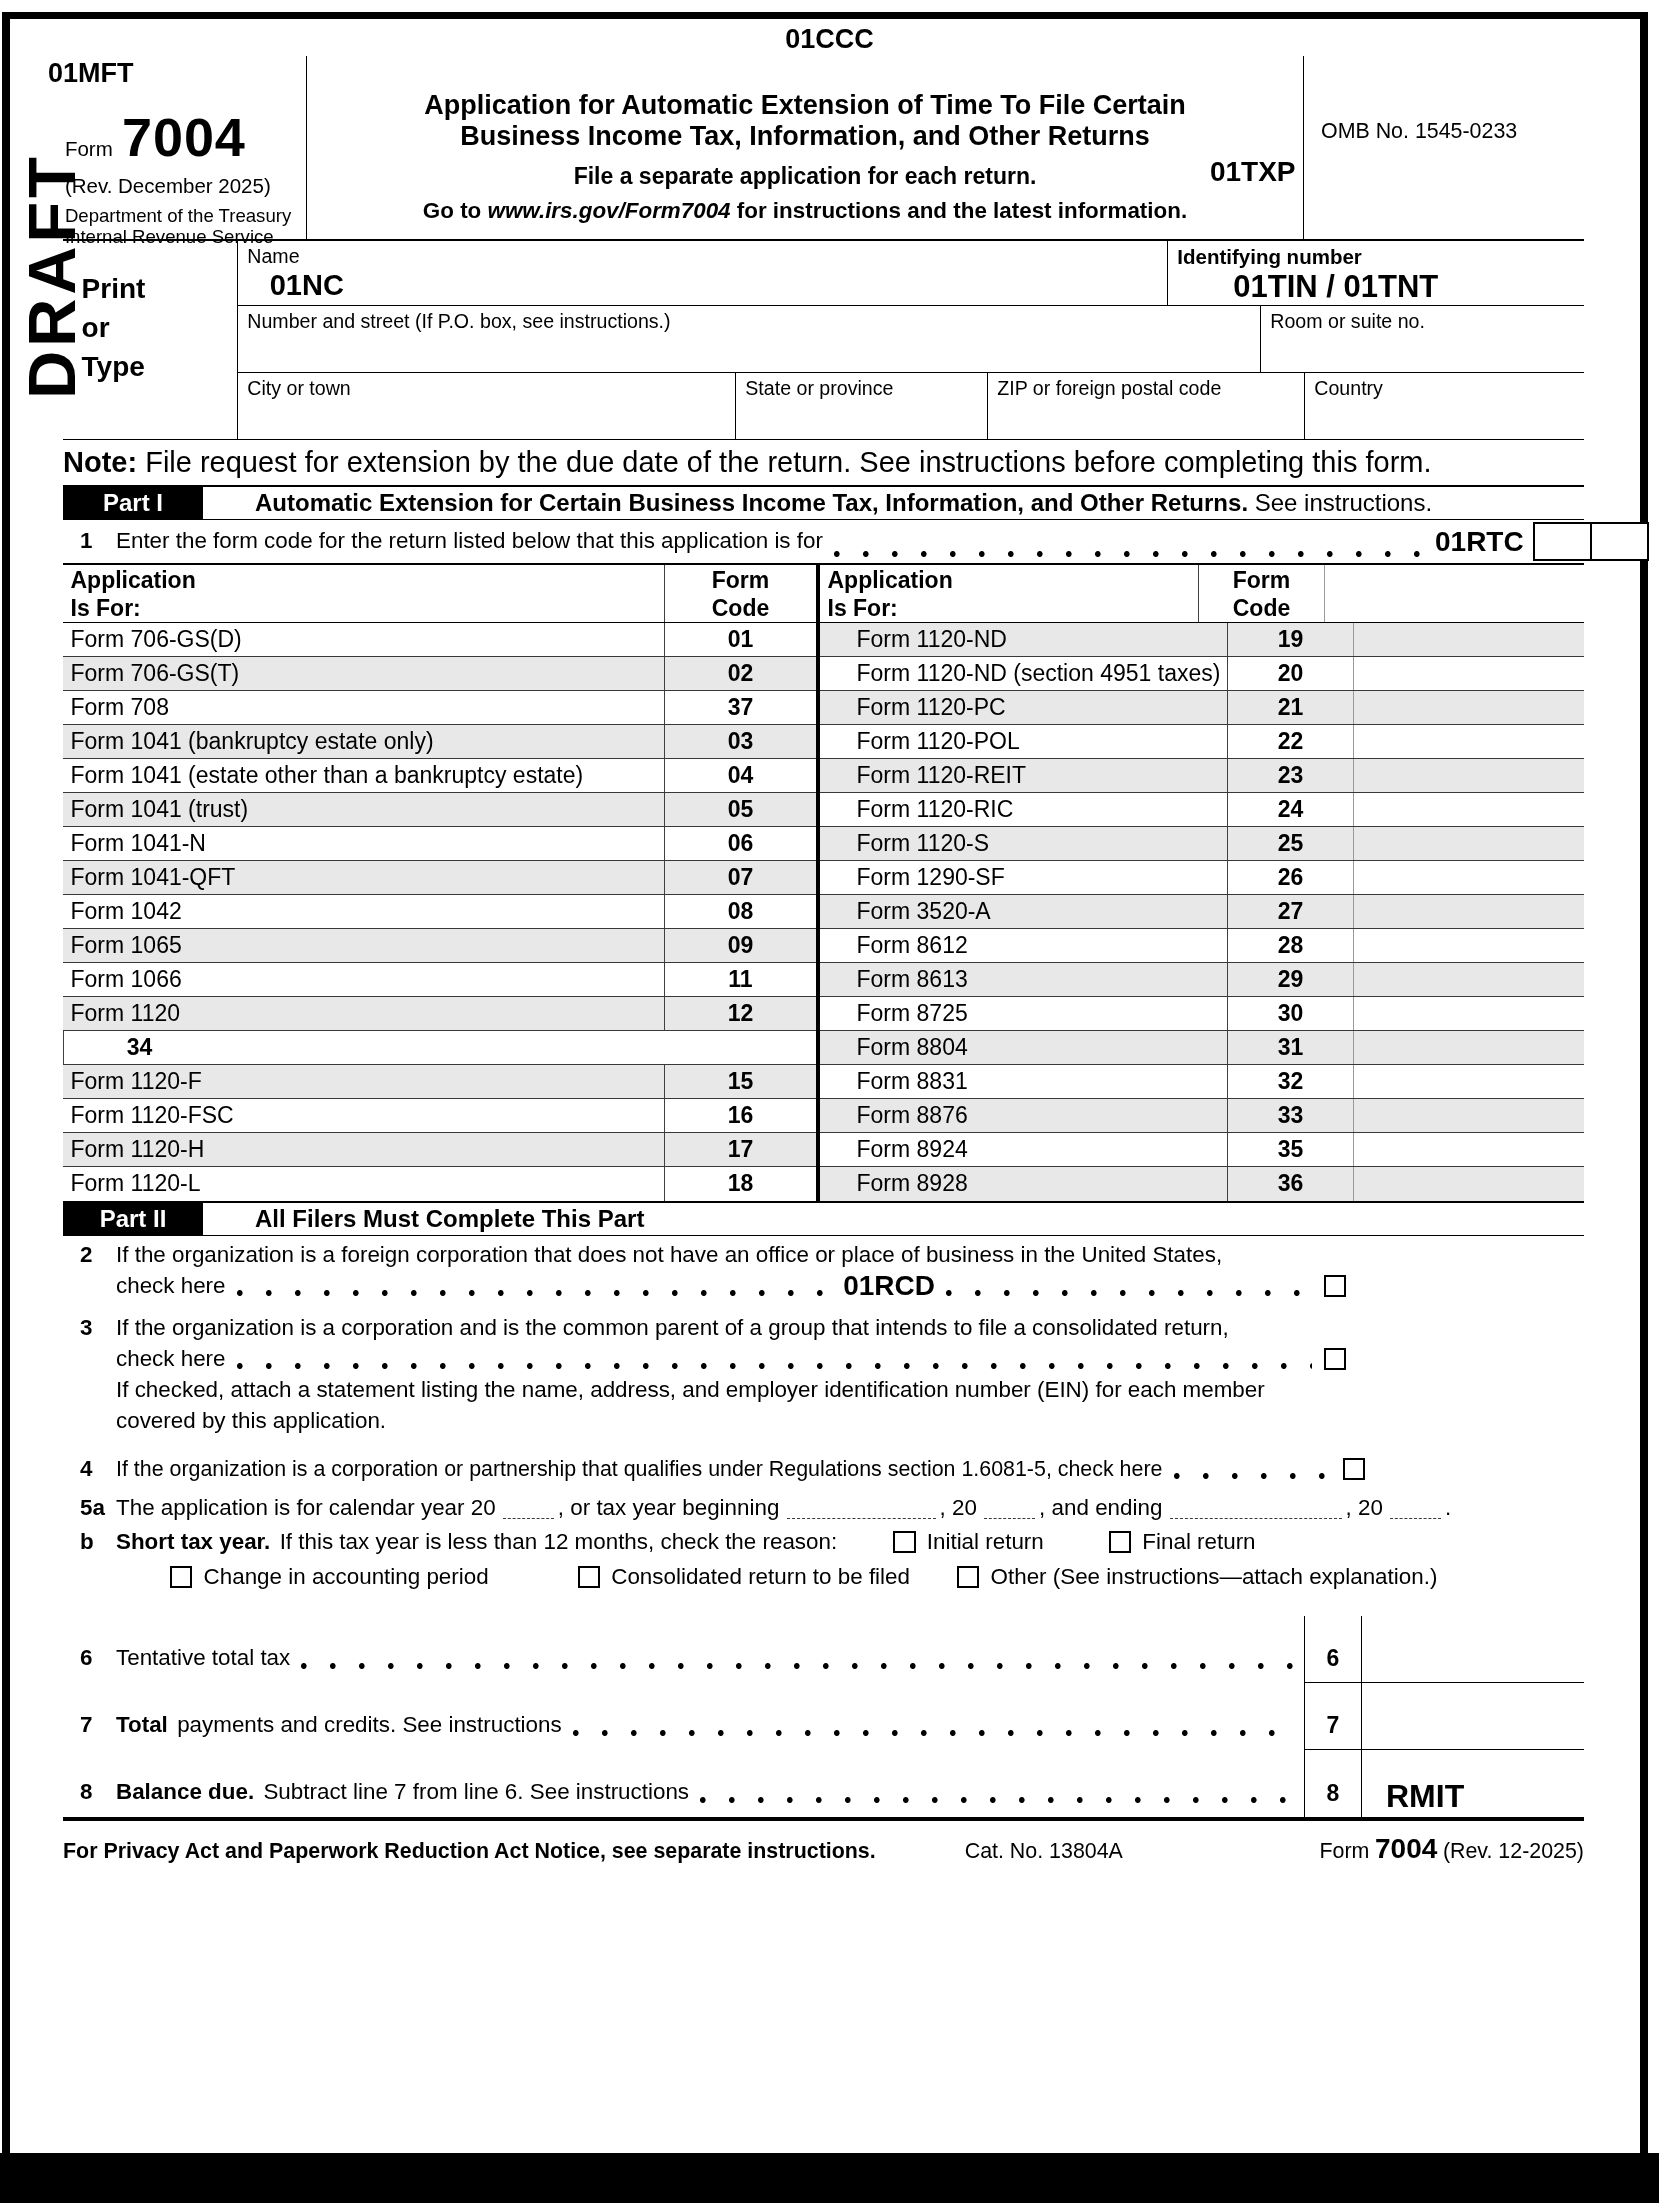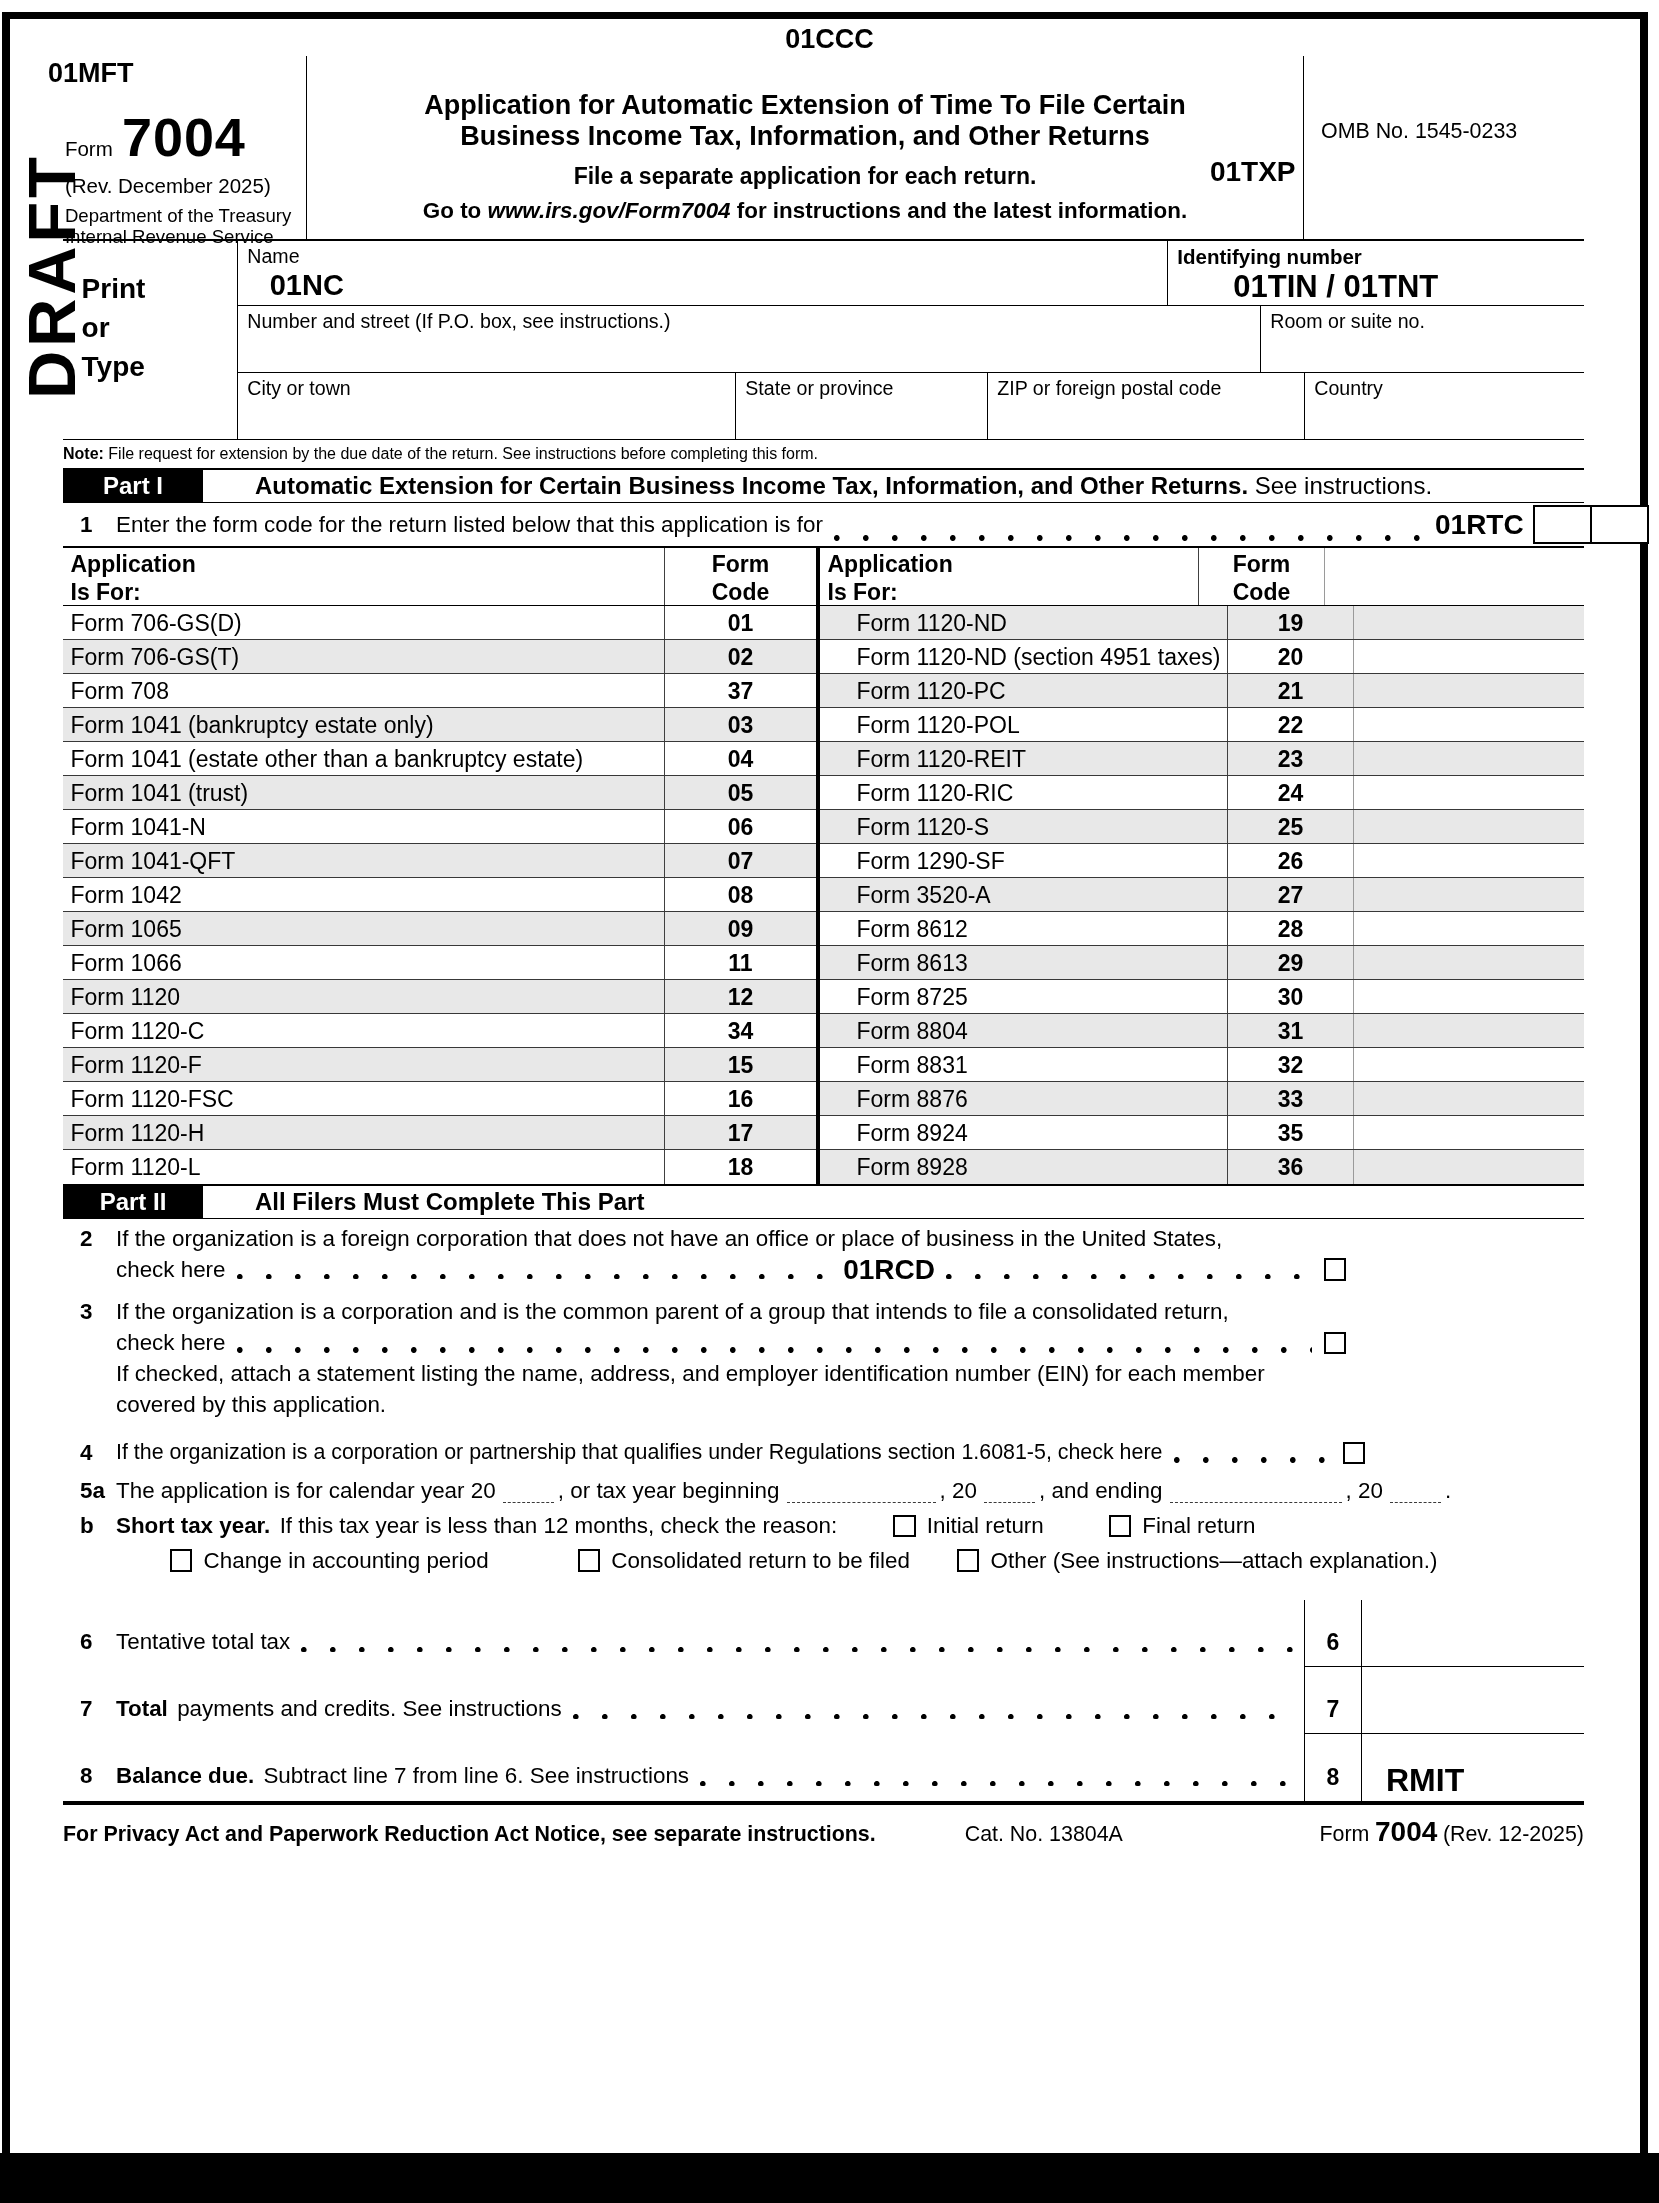--- a/index.html
+++ b/index.html
@@ -45,21 +45,21 @@
   .idcell{width:417px;border-left:1.9px solid #000;}
   .nameval{font-size:29px;font-weight:bold;margin:2.8px 0 0 22.4px;line-height:1;}
   .idval{font-size:31px;font-weight:bold;margin:1.9px 0 0 56px;line-height:1;}
   .streetcell{flex:1;}
   .roomcell{width:324px;border-left:1.9px solid #000;}
   .citycell{flex:1;}
   .statecell{width:252px;border-left:1.9px solid #000;}
   .countrycell{width:280px;border-left:1.9px solid #000;}
   .zipcell{width:317px;border-left:1.9px solid #000;}
   
-  .noterow{padding:3.7px 0 4.7px 0;font-size:16px;}
+  .noterow{padding:3.7px 0 4.7px 0;font-size:29px;}
   .noterow .b{font-weight:bold;}
   
   .pband{display:flex;align-items:stretch;border-top:2.8px solid #000;border-bottom:1.9px solid #000;height:35px;box-sizing:border-box;}
   .plabel{background:#000;color:#fff;font-weight:bold;font-size:24px;width:140px;display:flex;align-items:center;justify-content:center;flex:none;}
   .ptitle{font-size:24px;font-weight:bold;margin-left:52px;align-self:center;white-space:nowrap;}
   .ptitle .norm{font-weight:normal;}
   
   .prow{display:flex;align-items:center;height:31px;}
   .lnum{flex:none;width:36px;margin-left:17px;font-weight:bold;}
   .leader{flex:1;height:5.6px;margin:0 11.2px 5.6px 11.2px;align-self:flex-end;
@@ -289,21 +289,20 @@
             <div class="tlabel">Form 1066</div>
             <div class="tcode">11</div>
           </div>
 
           <div class="trow shade">
             <div class="tlabel">Form 1120</div>
             <div class="tcode">12</div>
           </div>
 
           <div class="trow">
-            <div class="tlabel">Form 1120-C</div>
             <div class="tcode">34</div>
           </div>
 
           <div class="trow shade">
             <div class="tlabel">Form 1120-F</div>
             <div class="tcode">15</div>
           </div>
 
           <div class="trow">
             <div class="tlabel">Form 1120-FSC</div>

